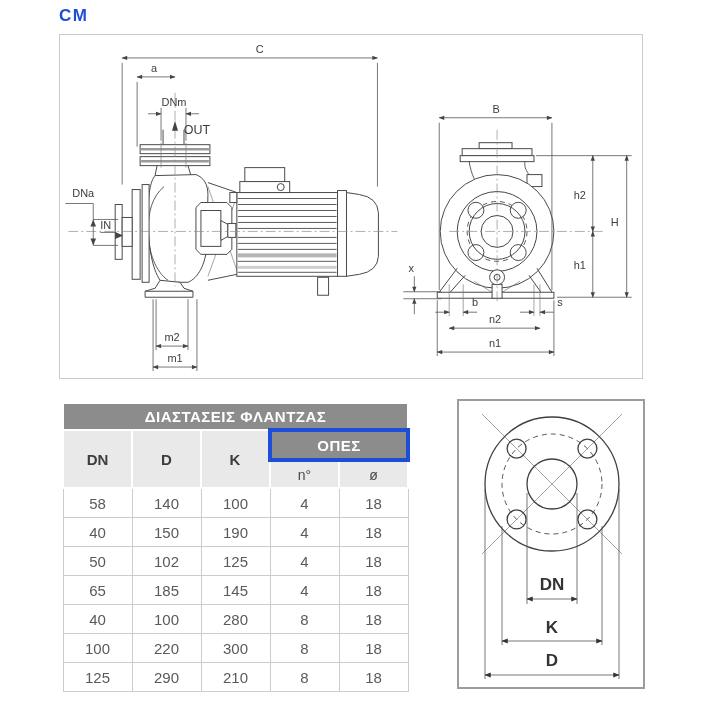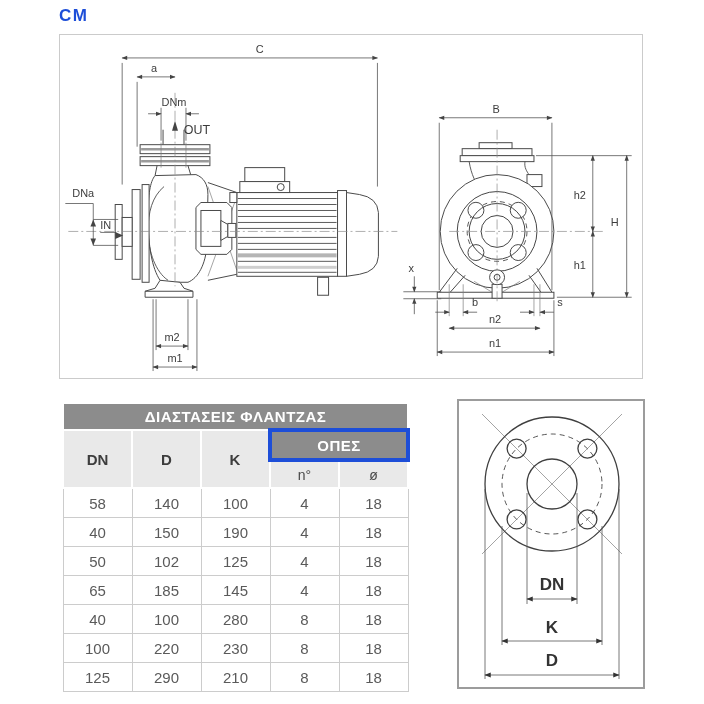--- a/index.html
+++ b/index.html
@@ -287,21 +287,21 @@
           <tr>
             <td>40</td>
             <td>100</td>
             <td>280</td>
             <td>8</td>
             <td>18</td>
           </tr>
           <tr>
             <td>100</td>
             <td>220</td>
-            <td>230</td>
+            <td>300</td>
             <td>8</td>
             <td>18</td>
           </tr>
           <tr>
             <td>125</td>
             <td>290</td>
             <td>210</td>
             <td>8</td>
             <td>18</td>
           </tr>

